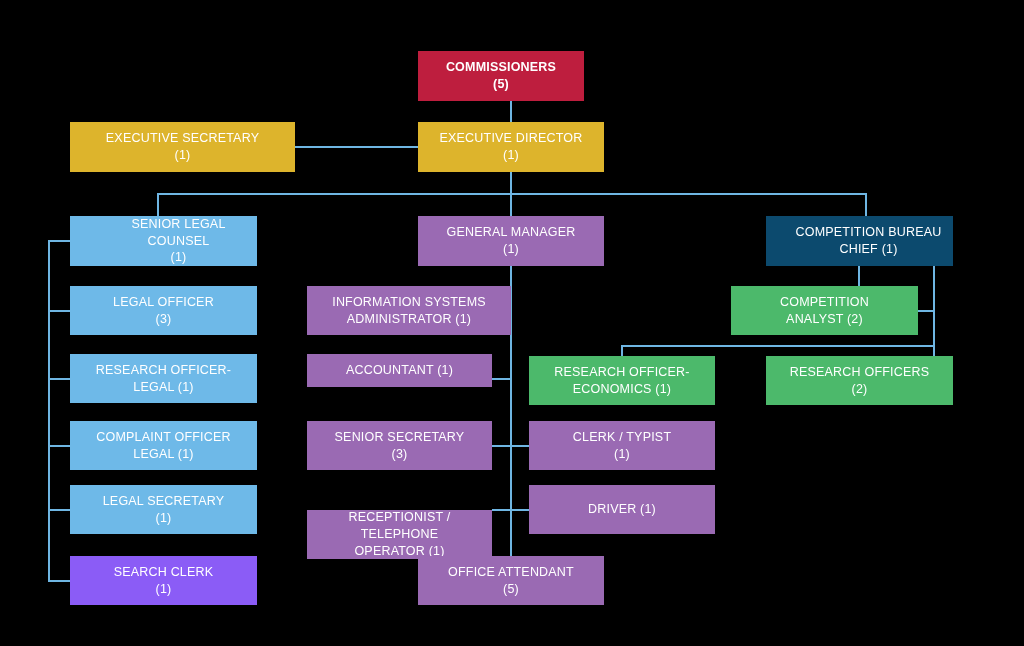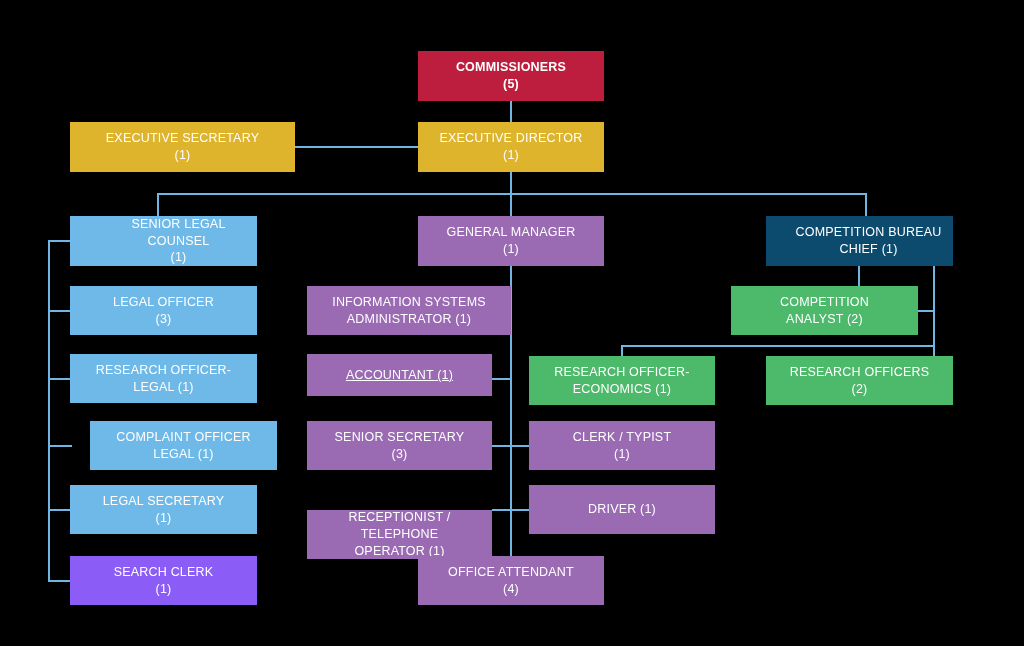--- a/index.html
+++ b/index.html
@@ -64,21 +64,21 @@
   <div class="line h" style="left:510px;top:445px;width:20px;"></div>
   <div class="line h" style="left:510px;top:509px;width:20px;"></div>
 
   <div class="line v" style="left:858px;top:265px;height:21px;"></div>
   <div class="line v" style="left:933px;top:265px;height:88px;"></div>
   <div class="line h" style="left:917px;top:310px;width:18px;"></div>
   <div class="line h" style="left:621px;top:345px;width:314px;"></div>
   <div class="line v" style="left:621px;top:345px;height:11px;"></div>
   <div class="line v" style="left:933px;top:345px;height:11px;"></div>
 
-  <div class="node" style="left:418px;top:51px;width:186px;height:50px;background:#BE1E3E;">COMMISSIONERS
+  <div class="node" style="left:418px;top:51px;width:166px;height:50px;background:#BE1E3E;">COMMISSIONERS
 (5)</div>
 
   <div class="node light" style="left:70px;top:122px;width:225px;height:50px;background:#DDB42C;">EXECUTIVE SECRETARY
 (1)</div>
 
   <div class="node light" style="left:418px;top:122px;width:186px;height:50px;background:#DDB42C;">EXECUTIVE DIRECTOR
 (1)</div>
 
   <div class="node light" style="left:70px;top:216px;width:187px;height:50px;background:#6EB9E8;padding-left:36px;">SENIOR LEGAL COUNSEL
 (1)</div>
@@ -94,44 +94,44 @@
 
   <div class="node light" style="left:307px;top:286px;width:204px;height:49px;background:#9A6AB3;">INFORMATION  SYSTEMS
 ADMINISTRATOR (1)</div>
 
   <div class="node light" style="left:731px;top:286px;width:187px;height:49px;background:#4CB96B;">COMPETITION
 ANALYST (2)</div>
 
   <div class="node light" style="left:70px;top:354px;width:187px;height:49px;background:#6EB9E8;">RESEARCH OFFICER-
 LEGAL (1)</div>
 
-  <div class="node light" style="left:307px;top:354px;width:185px;height:42px;background:#9A6AB3;text-decoration:underline;">ACCOUNTANT (1)</div>
+  <div class="node light" style="left:307px;top:354px;width:185px;height:33px;background:#9A6AB3;">ACCOUNTANT (1)</div>
 
   <div class="node light" style="left:529px;top:356px;width:186px;height:49px;background:#4CB96B;">RESEARCH OFFICER-
 ECONOMICS (1)</div>
 
   <div class="node light" style="left:766px;top:356px;width:187px;height:49px;background:#4CB96B;">RESEARCH OFFICERS
 (2)</div>
 
-  <div class="node light" style="left:70px;top:421px;width:187px;height:49px;background:#6EB9E8;margin-left:20px;">COMPLAINT OFFICER
+  <div class="node light" style="left:70px;top:421px;width:187px;height:49px;background:#6EB9E8;">COMPLAINT OFFICER
 LEGAL (1)</div>
 
   <div class="node light" style="left:307px;top:421px;width:185px;height:49px;background:#9A6AB3;">SENIOR SECRETARY
 (3)</div>
 
   <div class="node light" style="left:529px;top:421px;width:186px;height:49px;background:#9A6AB3;">CLERK / TYPIST
 (1)</div>
 
   <div class="node light" style="left:70px;top:485px;width:187px;height:49px;background:#6EB9E8;">LEGAL SECRETARY
 (1)</div>
 
   <div class="node light" style="left:307px;top:510px;width:185px;height:49px;background:#9A6AB3;">RECEPTIONIST / TELEPHONE
 OPERATOR (1)</div>
 
   <div class="node light" style="left:529px;top:485px;width:186px;height:49px;background:#9A6AB3;">DRIVER (1)</div>
 
   <div class="node light" style="left:70px;top:556px;width:187px;height:49px;background:#8b5cf6;">SEARCH CLERK
 (1)</div>
 
   <div class="node light" style="left:418px;top:556px;width:186px;height:49px;background:#9A6AB3;">OFFICE ATTENDANT
-(4)</div>
+(5)</div>
 
 </div>
 
 </body></html>

